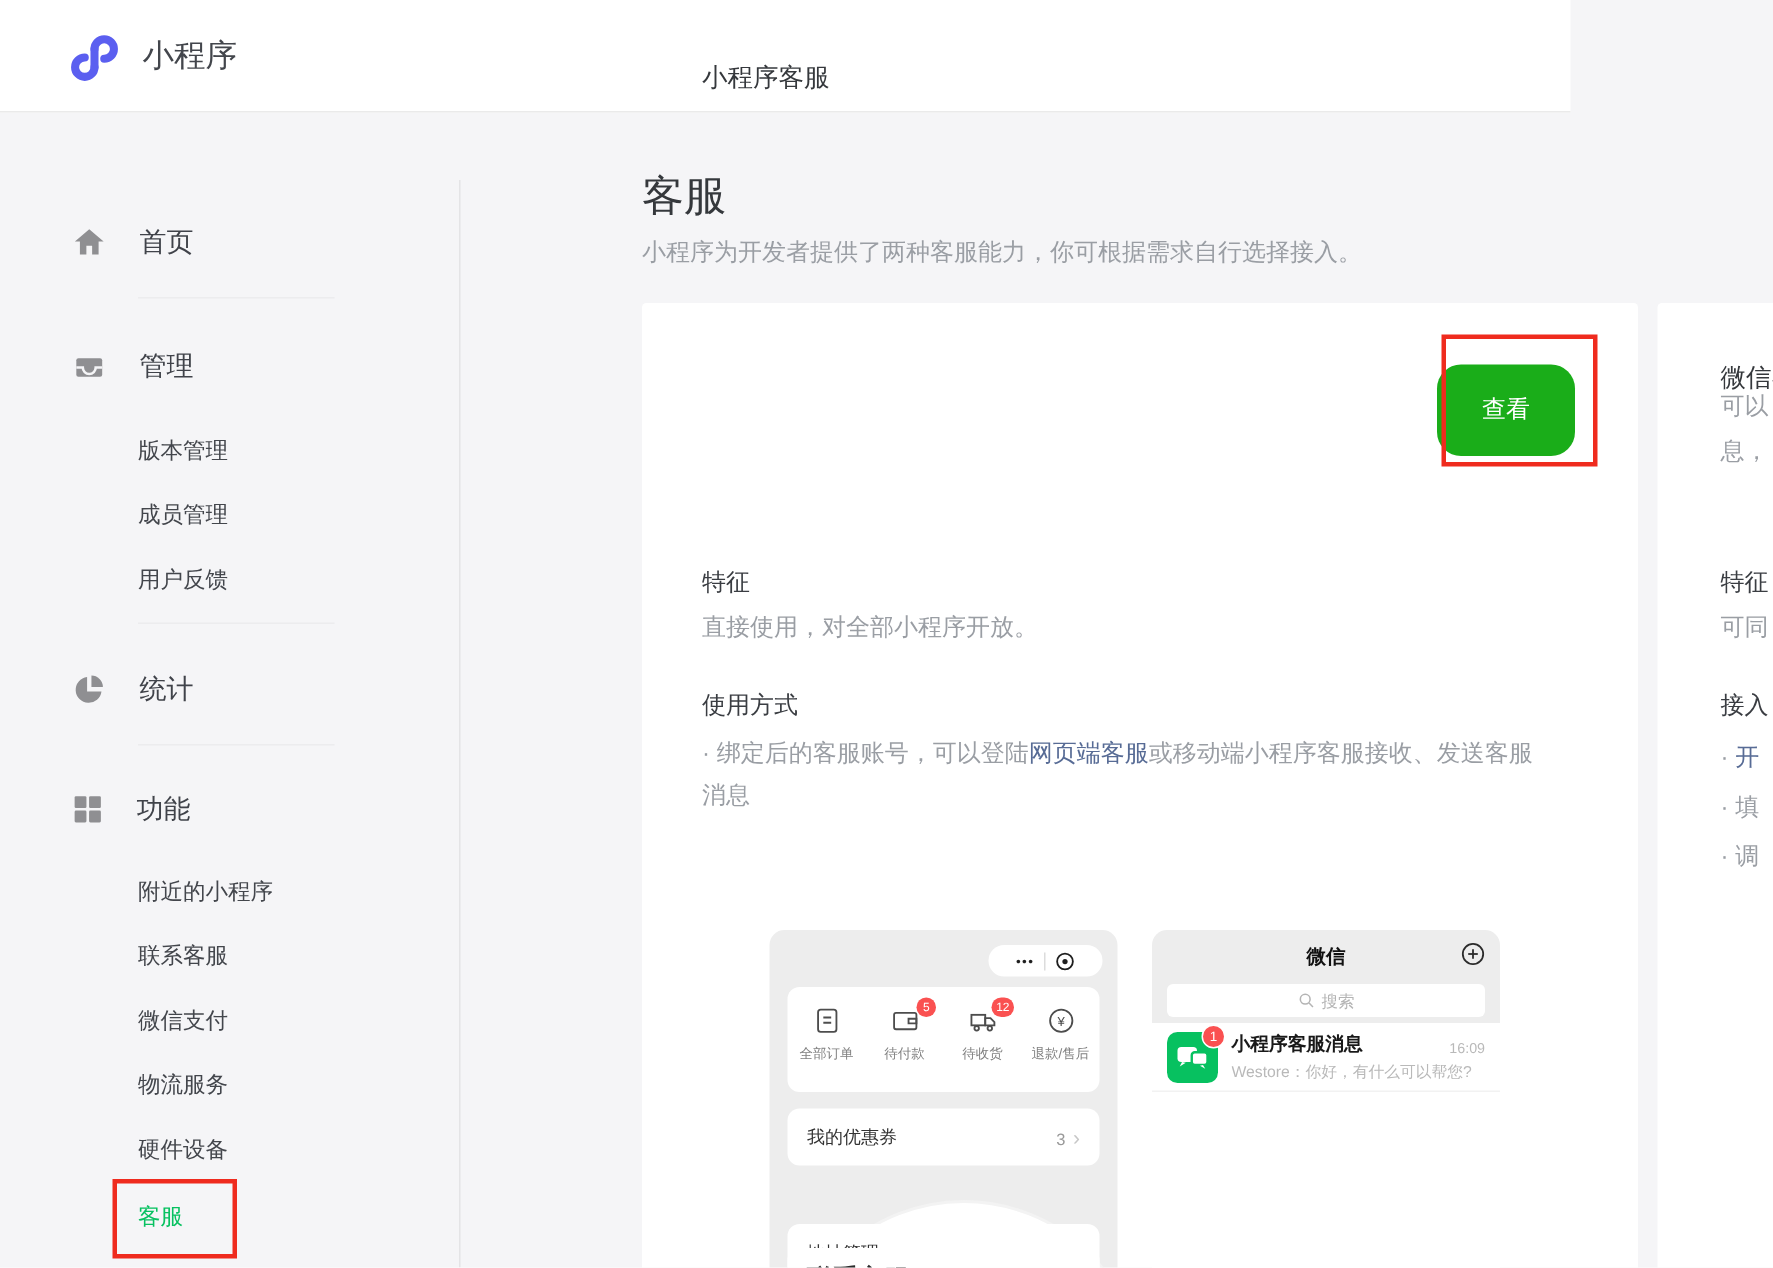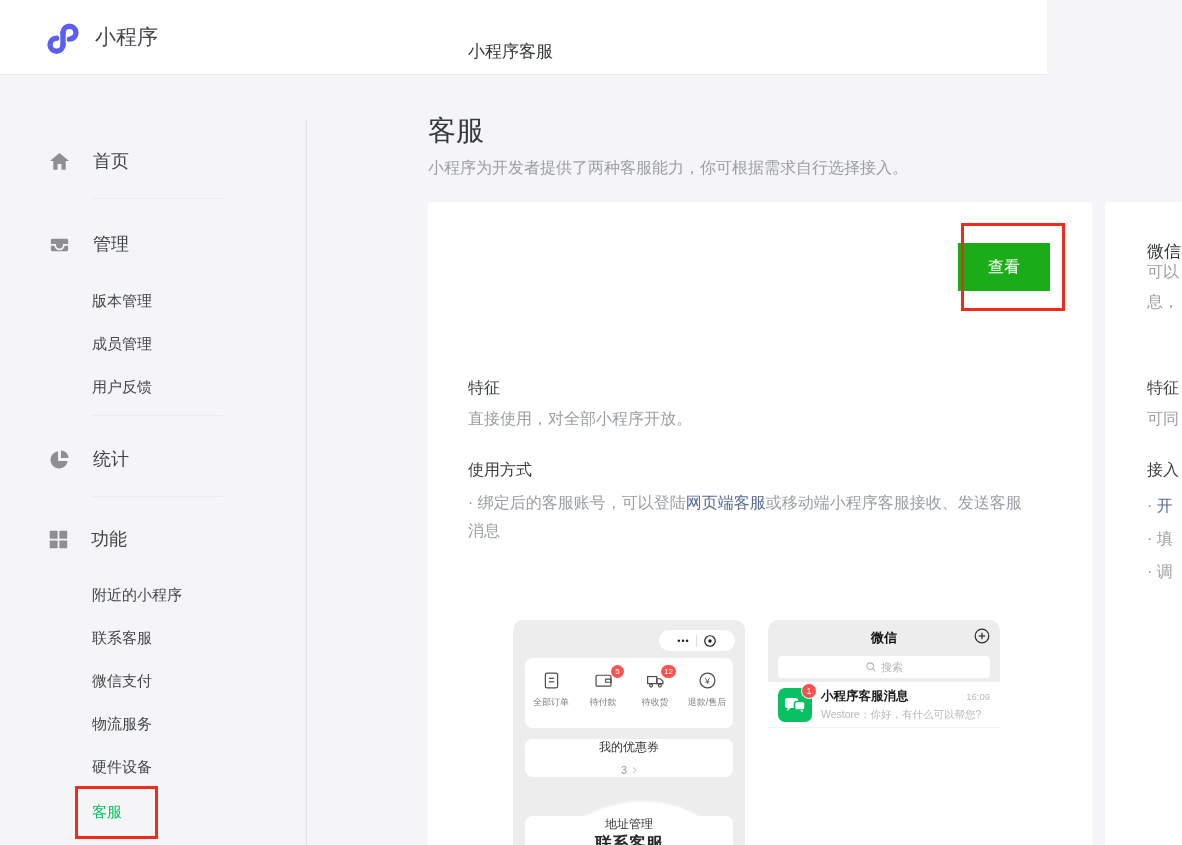--- a/index.html
+++ b/index.html
@@ -20,54 +20,54 @@
   
   .page-title{position:absolute;left:428px;top:112px;font-size:28px;color:#35383c;}
   .page-sub{position:absolute;left:428px;top:158px;font-size:16px;color:#9a9ea4;}
   
   .card{position:absolute;top:202px;background:#fff;border-radius:3px;}
   .card-h{position:absolute;left:40px;font-size:17px;color:#35383c;}
   .gray-line{position:absolute;left:40px;font-size:16px;color:#9a9ea4;line-height:30px;white-space:nowrap;}
   .sec-h{position:absolute;left:40px;font-size:16px;color:#3a3d42;}
   .bullets{position:absolute;left:40px;font-size:16px;color:#9a9ea4;line-height:28px;white-space:nowrap;}
   .tlink{color:#576b95;cursor:pointer;}
-  .view-btn{position:absolute;left:530px;top:41px;width:92px;height:48px;background:#1aad19;border:none;border-radius:0;
+  .view-btn{position:absolute;left:530px;top:41px;width:92px;height:61px;background:#1aad19;border:none;border-radius:16px;
             color:#fff;font-size:16px;font-family:Liberation Serif, serif;cursor:pointer;}
   
   .phone{position:absolute;top:418px;width:232px;height:300px;background:#ededed;border-radius:10px 10px 0 0;}
   .capsule{position:absolute;top:10px;right:10px;width:76px;height:21px;background:#fff;border-radius:11px;
            display:flex;align-items:center;justify-content:center;gap:6px;color:#1f1f1f;}
   .cap-dots{font-size:9px;letter-spacing:1px;color:#1f1f1f;}
   .cap-sep{width:1px;height:12px;background:#dcdcdc;}
   .p-box{position:absolute;left:12px;right:12px;background:#fff;border-radius:8px;}
   .sc-row{display:flex;justify-content:space-around;align-items:flex-start;padding-top:12px;}
   .sc-col{position:relative;display:flex;flex-direction:column;align-items:center;width:50px;}
   .sc-label{font-size:9px;color:#808080;margin-top:5px;white-space:nowrap;}
   .sc-badge{position:absolute;top:-5px;right:4px;min-width:13px;height:13px;padding:0 3px;box-sizing:border-box;
             background:#fa5151;border-radius:7px;color:#fff;font-size:8px;line-height:13px;text-align:center;}
   .p-row{position:absolute;left:12px;right:12px;height:38px;background:#fff;border-radius:8px;display:flex;
-         align-items:center;justify-content:space-between;padding:0 13px;box-sizing:border-box;font-size:12px;color:#333;z-index:2;flex-direction:column;}
+         align-items:center;justify-content:space-between;padding:0 13px;box-sizing:border-box;font-size:12px;color:#333;z-index:2;}
   .p-row .val{color:#999;font-size:11px;}
   .chev{color:#c7c7c7;font-size:14px;margin-left:5px;}
   .lens{position:absolute;left:10px;top:180px;width:235px;height:235px;border-radius:50%;background:#fff;
         border:2px solid #f3f3f3;z-index:1;}
   .row-big{top:212px;height:40px;font-size:17px;font-weight:600;color:#2a2a2a;}
   
   .p2-head{position:absolute;left:0;right:0;top:0;height:62px;background:#ededed;border-radius:10px 10px 0 0;}
   .p2-title{position:absolute;top:9px;left:0;right:0;text-align:center;font-size:13px;font-weight:600;color:#111;}
   .p2-plus{position:absolute;top:8px;right:10px;}
   .p2-search{position:absolute;left:10px;right:10px;top:36px;height:22px;background:#fff;border-radius:4px;
              display:flex;align-items:center;justify-content:center;gap:4px;font-size:11px;color:#b4b4b4;}
   .p2-body{position:absolute;left:0;right:0;top:62px;height:240px;background:#fff;}
   .chat-row{position:absolute;left:0;right:0;top:0;height:46px;display:flex;align-items:center;padding:0 10px;box-sizing:border-box;border-bottom:1px solid #f2f2f2;}
   .chat-ic{position:relative;width:34px;height:34px;flex:0 0 34px;}
   .chat-badge{position:absolute;top:-5px;right:-5px;width:14px;height:14px;background:#fa5151;border:1.5px solid #fff;
               border-radius:50%;color:#fff;font-size:9px;line-height:14px;text-align:center;}
   .chat-txt{flex:1;margin-left:9px;min-width:0;}
-  .chat-t1{display:flex;justify-content:space-between;align-items:center;}
+  .chat-t1{display:flex;justify-content:space-between;align-items:flex-end;}
   .chat-name{font-size:12.5px;font-weight:600;color:#191919;}
   .chat-time{font-size:9.5px;color:#b9b9b9;}
   .chat-prev{font-size:10.5px;color:#b9b9b9;margin-top:3px;white-space:nowrap;overflow:hidden;}
 </style>
 </head>
 <body>
 
 <div class="stage">
 
   <div class="topbar">

